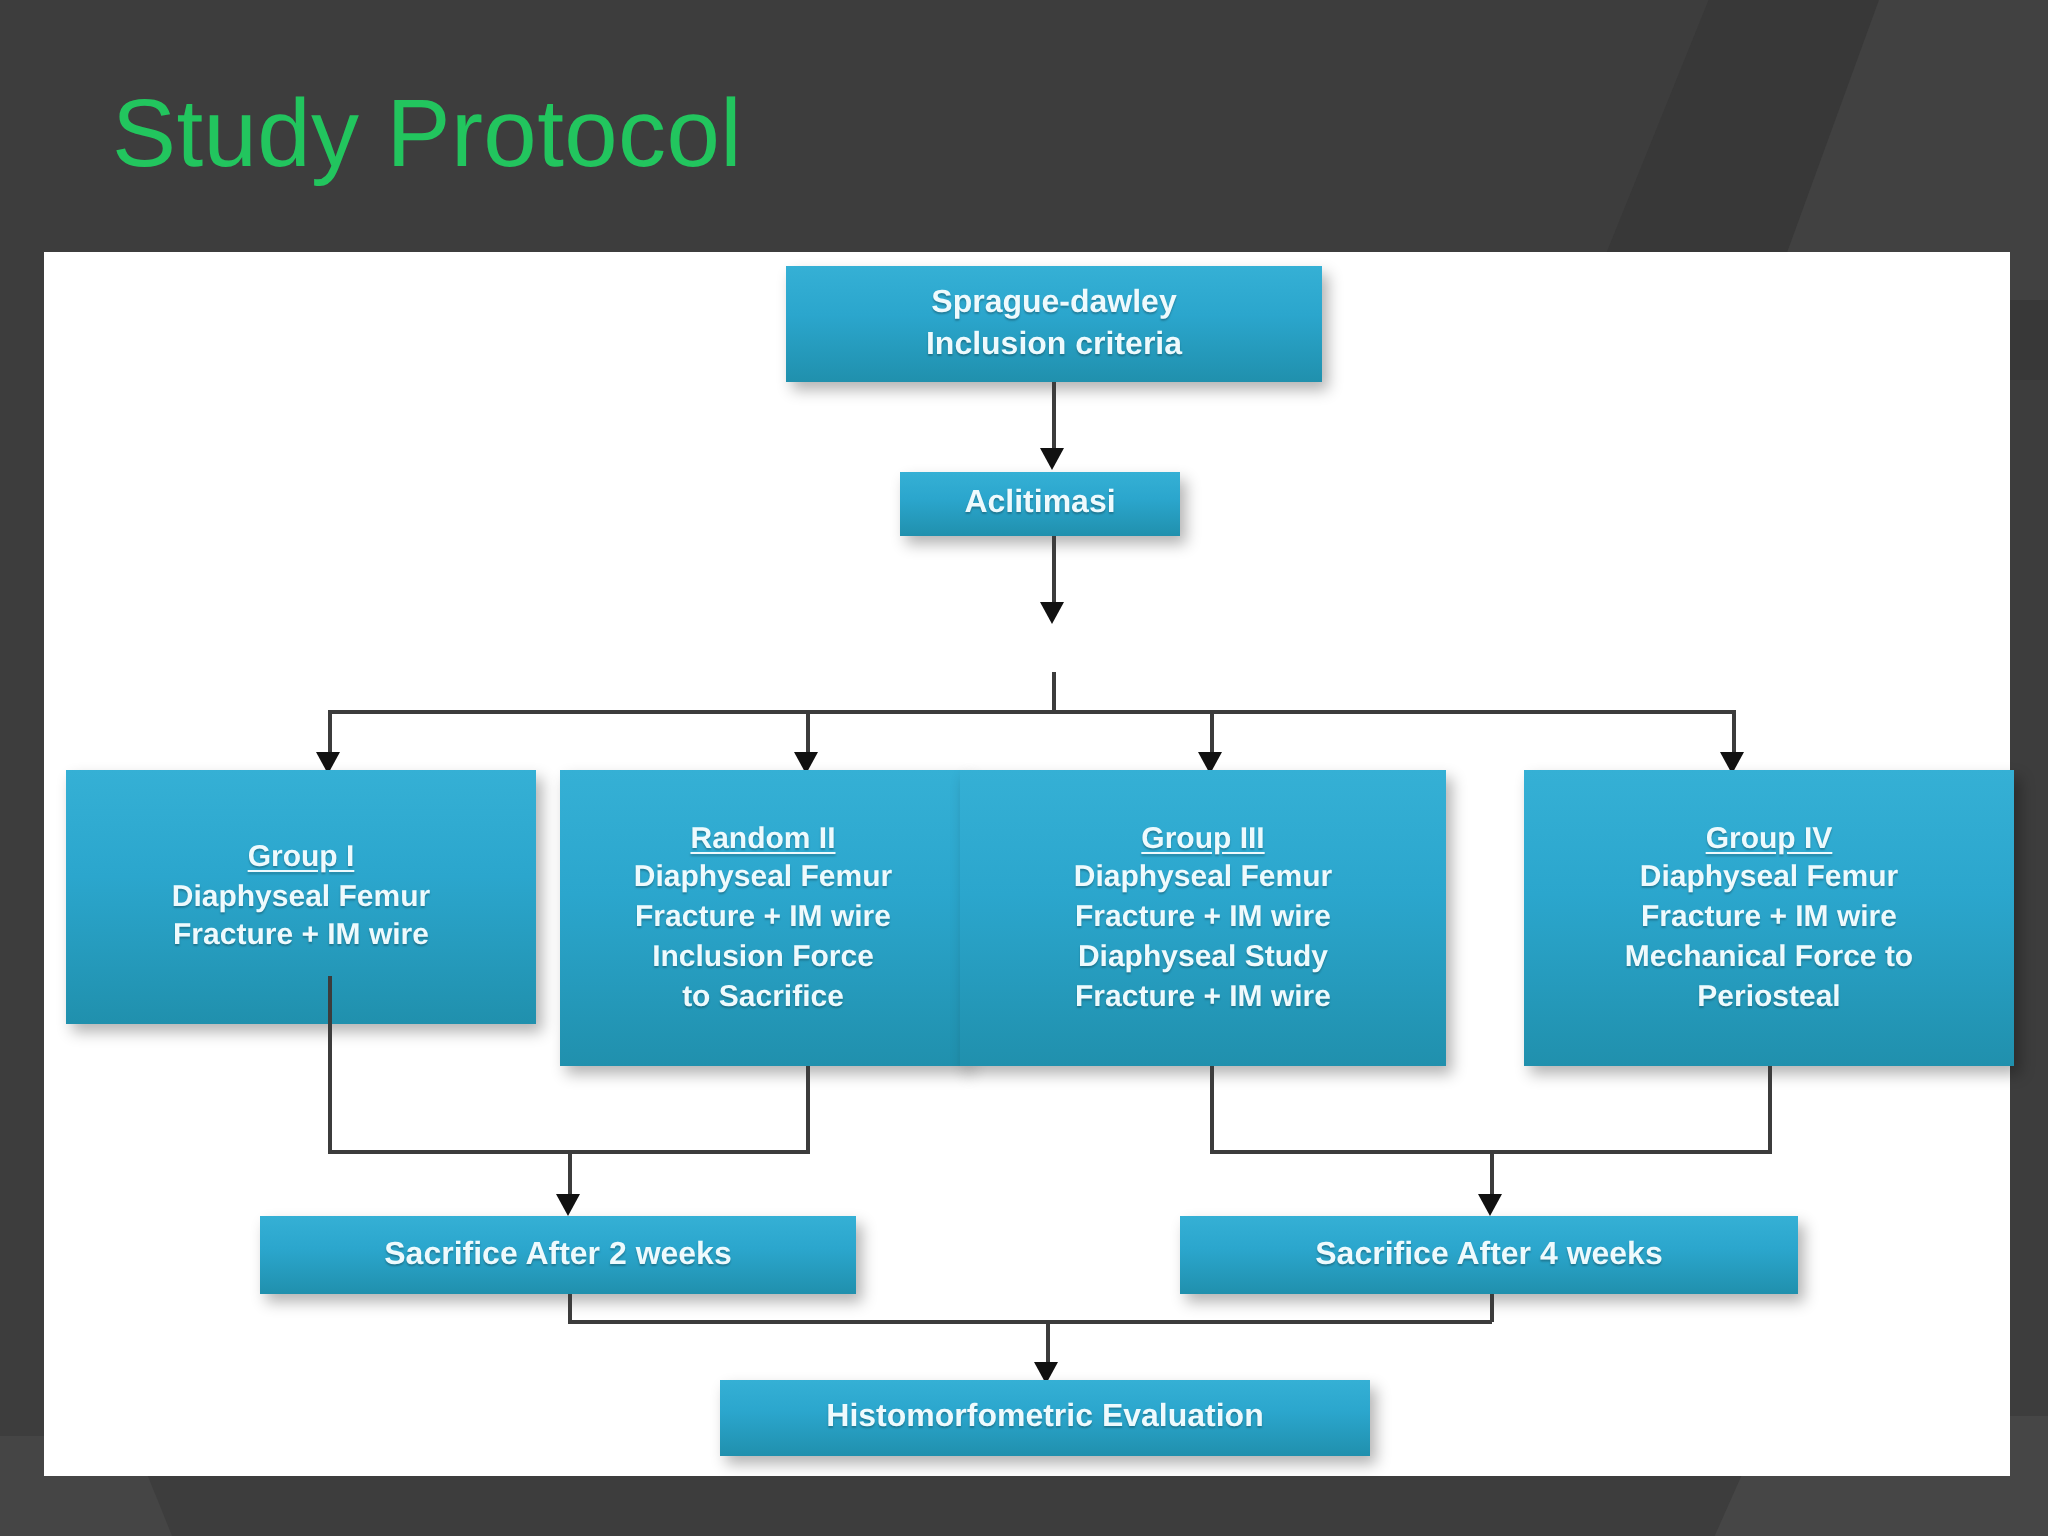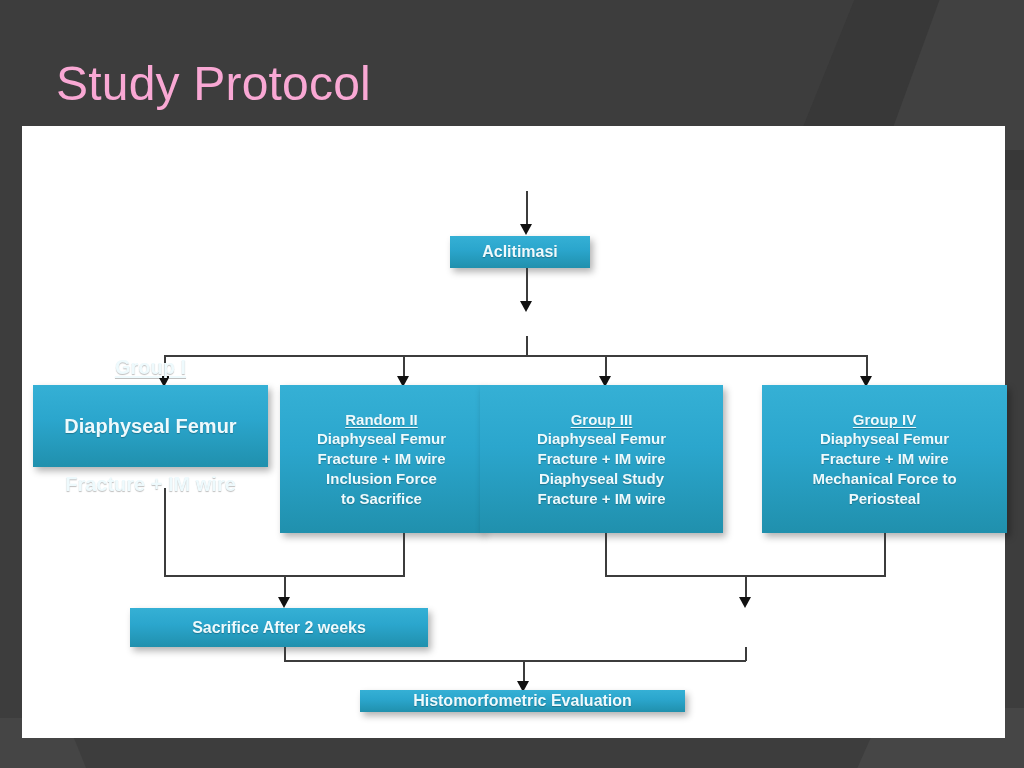--- a/index.html
+++ b/index.html
@@ -47,25 +47,24 @@
     background: #454545;
     transform: skewX(22deg);
     pointer-events: none;
   }
 
   #title {
     position: absolute;
     left: 56px; top: 40px;
     font-size: 48px;
     font-weight: 400;
-    color: #f9a8d4;
+    color: #22c55e;
     letter-spacing: 0.2px;
     line-height: 1.15;
     white-space: nowrap;
-    margin-top: 16px;
   }
 
   #canvas {
     position: absolute;
     left: 22px; top: 126px;
     width: 983px; height: 612px;
     background: #ffffff;
   }
 
   
@@ -116,20 +115,24 @@
 
   <div class="deco-tr"></div>
   <div class="deco-tr2"></div>
   <div class="deco-br"></div>
   <div class="deco-bl"></div>
 
   <div id="title">Study Protocol</div>
 
   <div id="canvas">
 
+    <div class="box" style="left:371px; top:7px; width:268px; height:58px; font-size:16px;">
+      <span>Sprague-dawley</span>
+      <span>Inclusion criteria</span>
+    </div>
 
     <div class="ln v" style="left:504px; top:65px; height:37px;"></div>
     <div class="arrow" style="left:498px; top:98px;"></div>
 
     <div class="box" style="left:428px; top:110px; width:140px; height:32px; font-size:16px;">
       <span>Aclitimasi</span>
     </div>
 
     <div class="ln v" style="left:504px; top:142px; height:38px;"></div>
     <div class="arrow" style="left:498px; top:175px;"></div>
@@ -143,21 +146,21 @@
 
     <div class="ln v" style="left:381px; top:229px; height:27px;"></div>
     <div class="arrow" style="left:375px; top:250px;"></div>
 
     <div class="ln v" style="left:583px; top:229px; height:27px;"></div>
     <div class="arrow" style="left:577px; top:250px;"></div>
 
     <div class="ln v" style="left:844px; top:229px; height:27px;"></div>
     <div class="arrow" style="left:838px; top:250px;"></div>
 
-    <div class="box" style="left:11px; top:259px; width:235px; height:82px; font-size:20px;gap:32px;">
+    <div class="box" style="left:11px; top:259px; width:235px; height:127px; font-size:15px;">
       <span class="ttl">Group I</span>
       <span>Diaphyseal Femur</span>
       <span>Fracture + IM wire</span>
     </div>
 
     <div class="box" style="left:258px; top:259px; width:203px; height:148px; font-size:15px;">
       <span class="ttl">Random II</span>
       <span>Diaphyseal Femur</span>
       <span>Fracture + IM wire</span>
       <span>Inclusion Force</span>
@@ -189,25 +192,28 @@
     <div class="ln v" style="left:583px; top:407px; height:43px;"></div>
     <div class="ln v" style="left:862px; top:407px; height:43px;"></div>
     <div class="ln h" style="left:583px; top:449px; width:281px;"></div>
     <div class="ln v" style="left:723px; top:449px; height:27px;"></div>
     <div class="arrow" style="left:717px; top:471px;"></div>
 
     <div class="box" style="left:108px; top:482px; width:298px; height:39px; font-size:16px;">
       <span>Sacrifice After 2 weeks</span>
     </div>
 
+    <div class="box" style="left:568px; top:482px; width:309px; height:39px; font-size:16px;">
+      <span>Sacrifice After 4 weeks</span>
+    </div>
 
     <div class="ln v" style="left:262px; top:521px; height:14px;"></div>
     <div class="ln v" style="left:723px; top:521px; height:14px;"></div>
     <div class="ln h" style="left:262px; top:534px; width:462px;"></div>
     <div class="ln v" style="left:501px; top:534px; height:26px;"></div>
     <div class="arrow" style="left:495px; top:555px;"></div>
 
-    <div class="box" style="left:338px; top:564px; width:325px; height:22px; font-size:16px;">
+    <div class="box" style="left:338px; top:564px; width:325px; height:38px; font-size:16px;">
       <span>Histomorfometric Evaluation</span>
     </div>
 
   </div>
 </div>
 
 </body></html>

